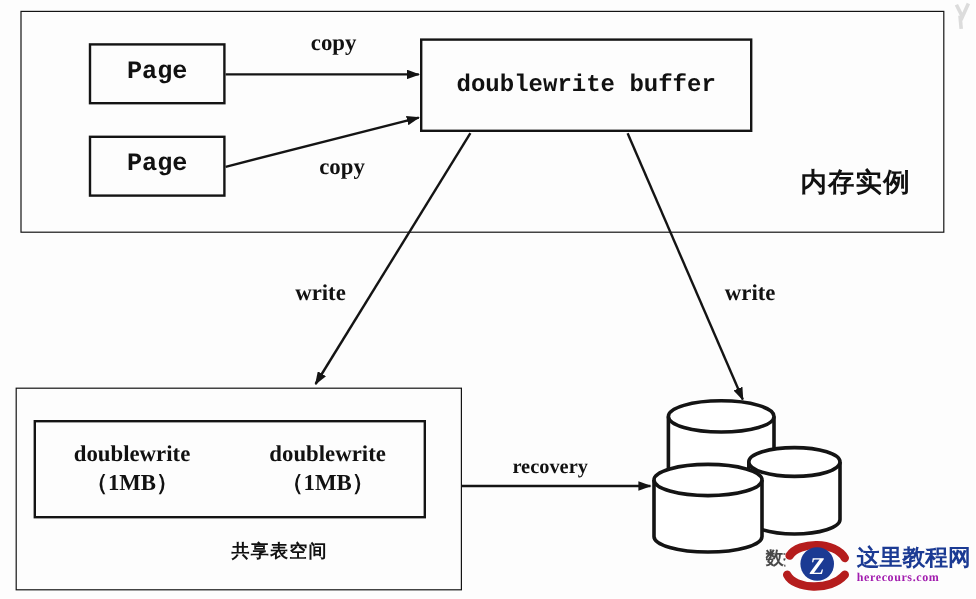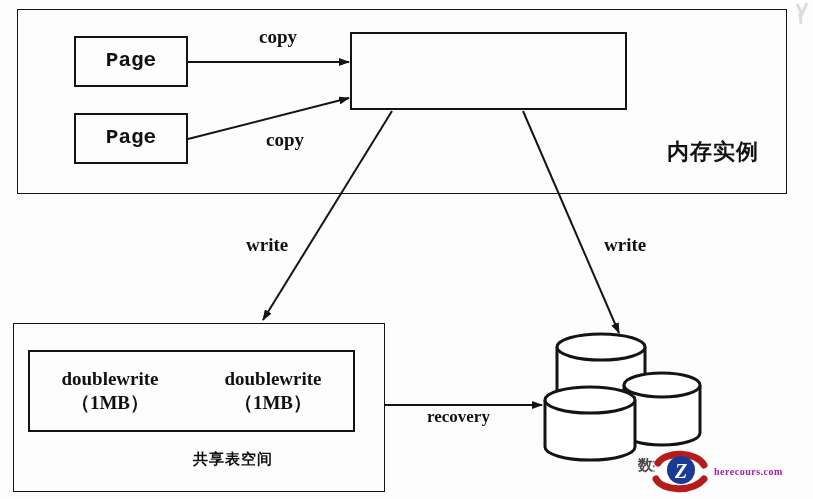--- a/index.html
+++ b/index.html
@@ -99,20 +99,21 @@
 
   <div class="box heavy centerbox" style="left:74px; top:36px; width:114px; height:51px; font-size:21px;">
     <span>Page</span>
   </div>
 
   <div class="box heavy centerbox" style="left:74px; top:113px; width:114px; height:51px; font-size:21px;">
     <span>Page</span>
   </div>
 
   <div class="box heavy centerbox" style="left:350px; top:32px; width:277px; height:78px; font-size:20px;">
+    <span>doublewrite buffer</span>
   </div>
 
   <div class="box thin" style="left:13px; top:323px; width:372px; height:169px;"></div>
 
   <div class="cjk" style="position:absolute; left:193px; top:450px; font-size:15px;text-align:right;">共享表空间</div>
 
   <div class="box heavy" style="left:28px; top:350px; width:327px; height:82px;"></div>
 
   <div class="centerbox" style="position:absolute; left:30px; top:352px; width:160px; height:78px; font-size:19px;">
     <span>doublewrite</span>
@@ -163,29 +164,30 @@
   </svg>
 
   <div class="edge-label" style="left:259px; top:26px; font-size:19px;">copy</div>
 
   <div class="edge-label" style="left:266px; top:129px; font-size:19px;">copy</div>
 
   <div class="edge-label" style="left:246px; top:234px; font-size:19px;">write</div>
 
   <div class="edge-label" style="left:604px; top:234px; font-size:19px;">write</div>
 
-  <div class="edge-label" style="left:427px; top:379px; font-size:17px;margin-top:28px;">recovery</div>
+  <div class="edge-label" style="left:427px; top:379px; font-size:17px;">recovery</div>
 
   <div class="obscured-cjk" style="left:638px; top:456px; font-size:15px; clip-path: inset(0 78% 0 0);">数据库文件</div>
 
   <div class="wm" style="left:652px; top:449px;">
     <svg width="58" height="44" viewBox="0 0 58 44">
       <path d="M4,30 C10,42 40,44 52,30" stroke="#b51d1d" stroke-width="7" fill="none" stroke-linecap="round"></path>
       <path d="M6,14 C14,2 44,2 52,16" stroke="#b51d1d" stroke-width="7" fill="none" stroke-linecap="round"></path>
       <circle cx="29" cy="21" r="14" fill="#1b3a93"></circle>
       <text x="29" y="29" text-anchor="middle" font-family="Liberation Serif, serif" font-size="20" font-style="italic" font-weight="bold" fill="#ffffff">Z</text>
     </svg>
     <div class="wm-text">
+      <span class="wm-cn">这里教程网</span>
       <span class="wm-en">herecours.com</span>
     </div>
   </div>
 
 </div>
 
 </body></html>

